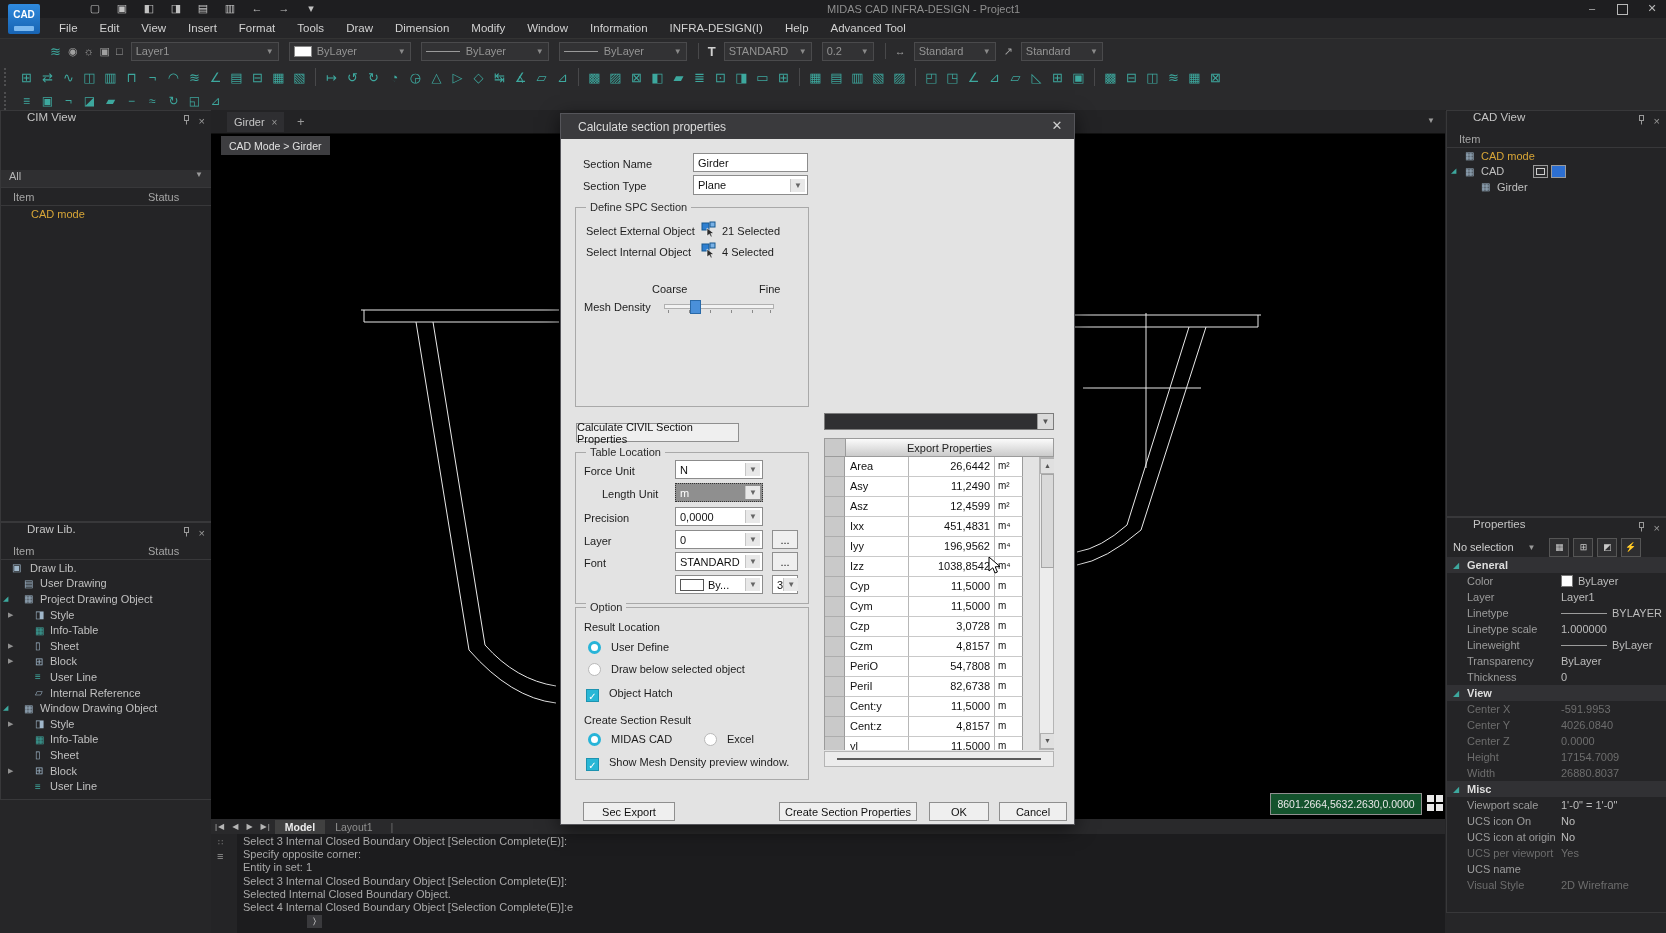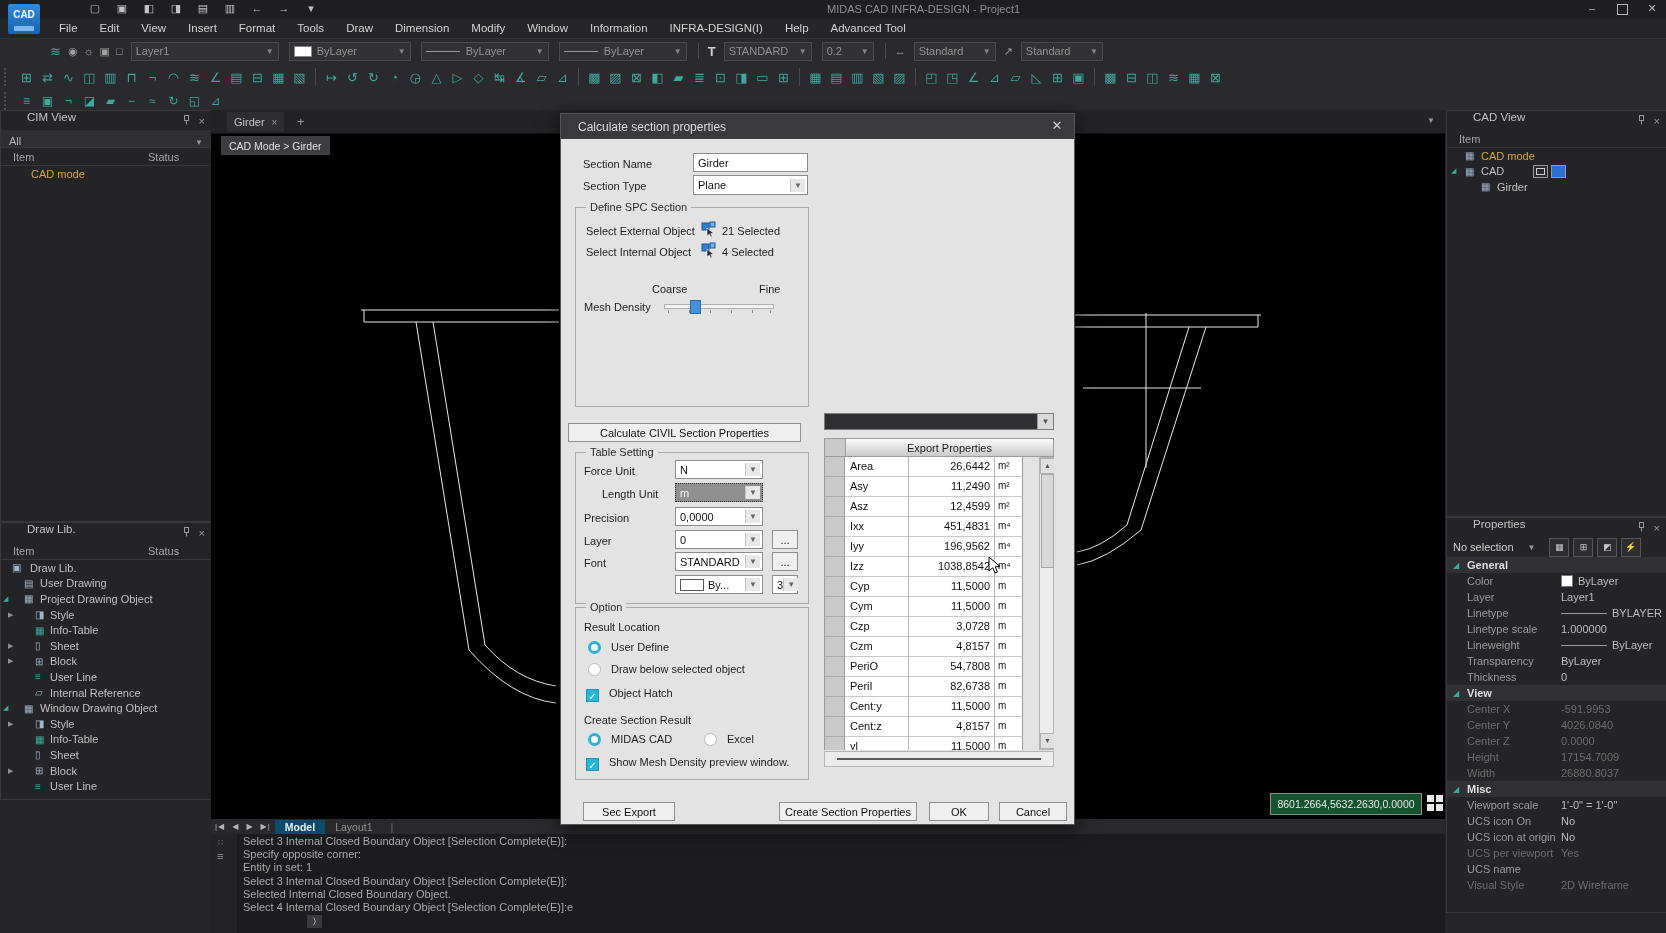--- a/index.html
+++ b/index.html
@@ -37,22 +37,22 @@
   .ib2 .tool-ic{font-size:12px;}
   .ib-sep{width:1px;height:18px;background:#48484a;margin:0 5px;}
   .grip{width:6px;height:18px;border-left:2px dotted #4e4e50;margin:0 4px;}
   
   .panel{position:absolute;background:#242426;border:1px solid #38383a;}
   .p-head{height:19px;display:flex;padding:0 6px;color:#c4c4c4;font-size:11.5px;margin-left:20px;}
   .p-tools{margin-left:auto;display:flex;gap:8px;align-items:center;}
   .p-x{color:#9a9a9a;font-size:11px;}
   .p-cols{height:17px;display:flex;border-bottom:1px solid #38383a;color:#a5a5a5;align-items:center;}
   .p-cols .c1{padding-left:12px;width:135px;} .p-cols .c2{padding-left:0;}
-  .filter-row{height:17px;background:#2f2f31;display:flex;align-items:flex-end;padding:0 8px;color:#b5b5b5;
-              border-bottom:1px solid #38383a;}
+  .filter-row{height:17px;background:#2f2f31;display:flex;align-items:flex-start;padding:0 8px;color:#b5b5b5;
+              border-bottom:1px solid #38383a;margin-top:40px;}
   .filter-row .caret{margin-left:auto;font-size:8px;color:#9a9a9a;}
   .tree-row{height:15.6px;display:flex;align-items:center;position:relative;white-space:nowrap;}
   .tr-arrow{position:absolute;font-size:7px;color:#3da89e;}
   .tr-arrow.col{color:#909090;}
   .tr-icon{position:absolute;font-size:10px;color:#9fb6c9;}
   .tr-icon.teal{color:#3da89e;}
   .tr-label{position:absolute;color:#c0c0c0;}
   .yellow{color:#d8a637 !important;}
   .badges{position:absolute;display:flex;gap:3px;}
   .badge1{width:13px;height:11px;border:1px solid #9a9a9a;background:#2c2c2e;position:relative;}
@@ -86,21 +86,21 @@
           border:1px solid #8f8f8f;color:#e8e8e8;font-size:10.5px;display:flex;align-items:center;
           justify-content:center;letter-spacing:0;}
   .vpgrid{position:absolute;left:1216px;top:685px;width:16px;height:16px;display:grid;
           grid-template-columns:7px 7px;grid-template-rows:7px 7px;gap:2px;}
   .vpgrid i{background:#e8e8e8;}
   
   .sheetrow{position:absolute;left:211px;top:819px;width:1234px;height:15px;background:#29292b;
             display:flex;align-items:center;}
   .sheet-nav{color:#b5b5b5;font-size:8px;letter-spacing:1px;margin:0 4px 0 4px;display:flex;gap:7px;}
   .stab{padding:1px 10px;font-size:10.5px;color:#8f8f8f;}
-  .stab.active{background:#0c4a6e;color:#ececec;font-weight:bold;}
+  .stab.active{background:#404040;color:#ececec;font-weight:bold;}
   .cmd{position:absolute;left:211px;top:834px;width:1234px;height:99px;background:#1c1c1e;}
   .cmd-gutter{position:absolute;left:0;top:0;width:26px;height:100%;background:#242426;color:#9a9a9a;}
   .cmd-lines{position:absolute;left:32px;top:1px;color:#a9a9a9;font-size:11px;line-height:13.2px;white-space:pre;}
   .cmd-prompt{position:absolute;left:96px;top:81px;width:15px;height:13px;background:#3a3a3d;color:#d0d0d0;
               font-size:9px;display:flex;align-items:center;justify-content:center;}
   
   .dlg{position:absolute;left:560px;top:113px;width:513px;height:710px;background:#e3e3e3;
        border:1px solid #55555a;box-shadow:0 4px 18px rgba(0,0,0,.6);color:#1d1d1d;}
   .dlg-title{position:absolute;left:0;top:0;width:100%;height:25px;background:#3a3a3d;color:#dcdcdc;
              display:flex;align-items:center;padding:0 0 0 17px;box-sizing:border-box;font-size:12px;}
@@ -725,24 +725,24 @@
         <div class="tick" style="left:4px"></div>
           <div class="tick" style="left:25px"></div>
         <div class="tick" style="left:46px"></div>
           <div class="tick" style="left:67px"></div>
         <div class="tick" style="left:88px"></div>
           <div class="tick" style="left:106px"></div>
         <div class="thumb" style="left:26px"></div>
       </div>
     </div>
 
-    <div class="dbtn" style="left:7px;top:309px;width:233px;height:19px">Calculate CIVIL Section Properties</div>
+    <div class="dbtn" style="left:15px;top:309px;width:163px;height:19px">Calculate CIVIL Section Properties</div>
 
     <div class="grp" style="left:14px;top:338px;width:232px;height:150px">
-      <span class="grp-leg">Table Setting</span>
+      <span class="grp-leg">Table Location</span>
       <span class="dl" style="left:8px;top:12px">Force Unit</span>
       <div class="dsel" style="left:99px;top:7px;width:88px;height:19px">
         <span>N</span>
           <span class="caret">▼</span>
         </div>
       <span class="dl" style="left:26px;top:35px">Length Unit</span>
       <div class="dsel focus" style="left:99px;top:30px;width:88px;height:19px">
         <span>m</span>
           <span class="caret">▼</span>
         </div>

